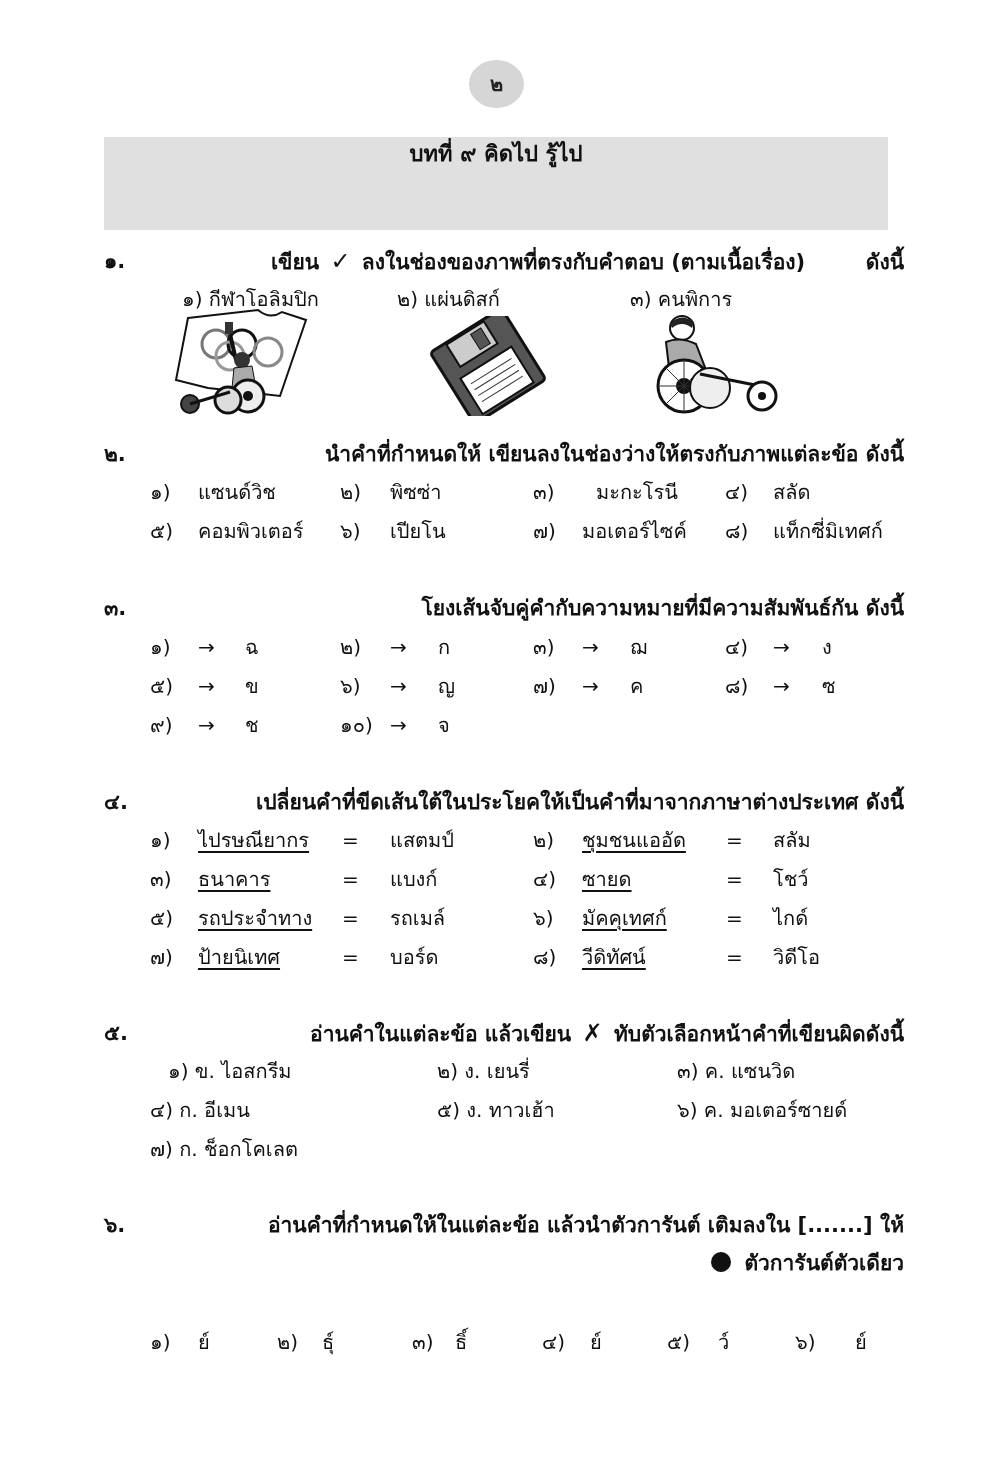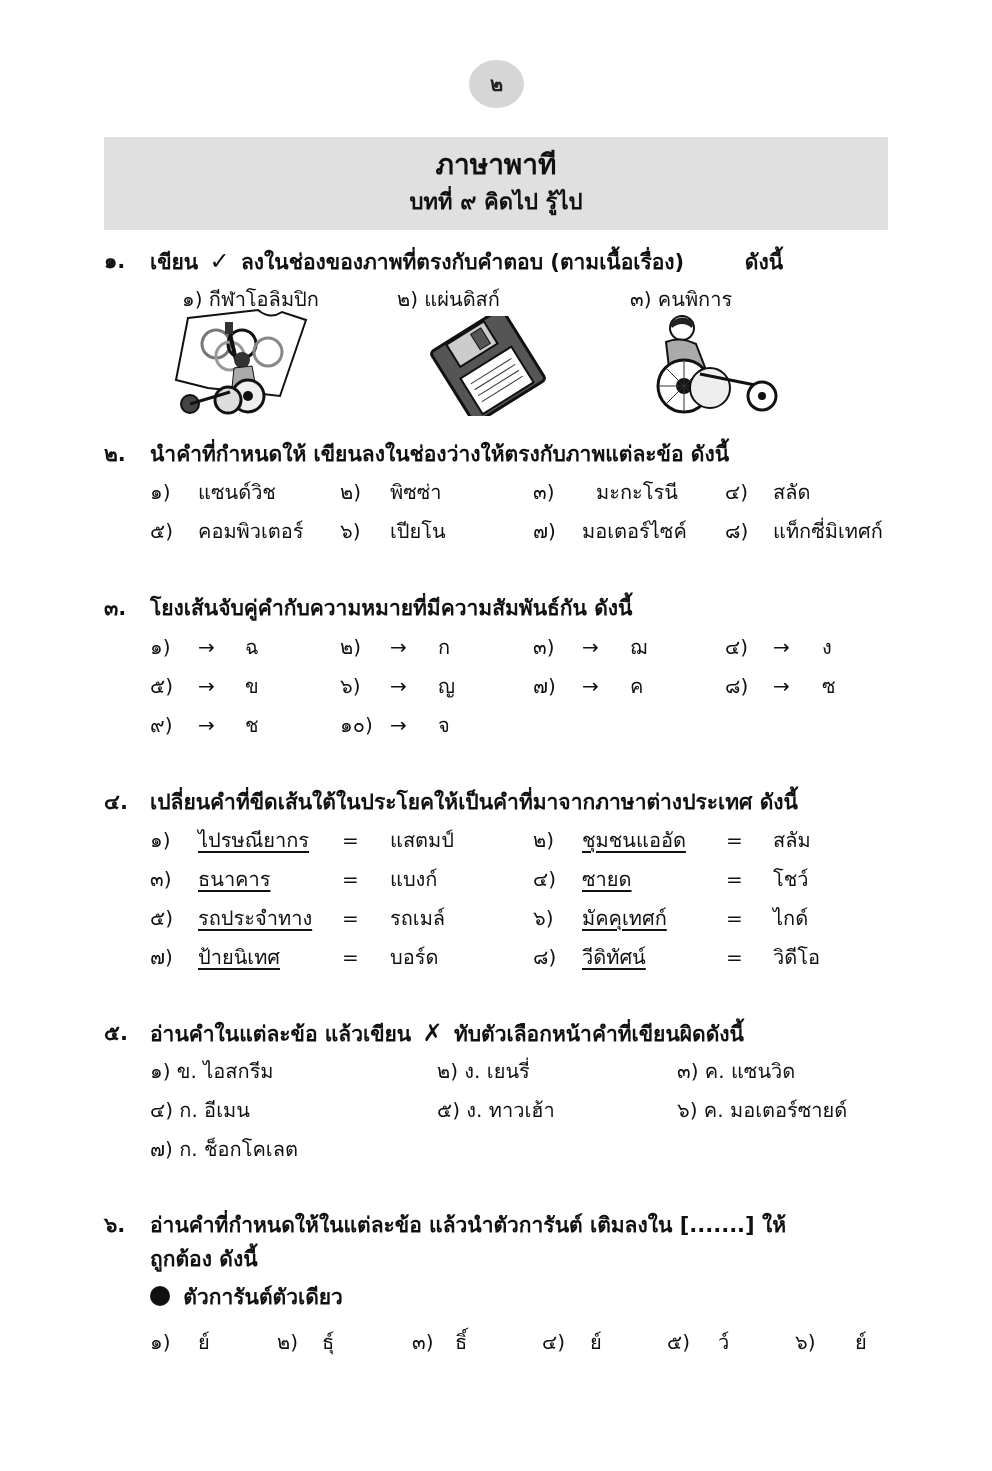--- a/index.html
+++ b/index.html
@@ -17,39 +17,38 @@
   .title-box {
     position: absolute; left: 104px; top: 137px; width: 784px; height: 93px;
     background: #e0e0e0; text-align: center;
   }
   .title-main { margin-top: 8px; font-size: 28px; font-weight: bold; line-height: 40px; }
   .title-sub { font-size: 22px; font-weight: bold; line-height: 34px; }
 
   .q { position: absolute; left: 104px; width: 800px; }
   .q-head { display: flex; font-size: 21px; font-weight: bold; line-height: 34px; white-space: nowrap; }
   .q-num { width: 46px; flex: none; font-weight: bold; }
-  .q-text { flex: 1; }
+  .q-text { flex: 1; text-align: right; }
   .q-text .gap { display: inline-block; width: 46px; }
   .row { position: absolute; font-size: 20px; line-height: 30px; white-space: nowrap; }
   .cell { position: absolute; white-space: nowrap; }
   .u { text-decoration: underline; text-decoration-thickness: 2px; text-underline-offset: 4px; }
   .mark { display: inline-block; font-weight: bold; font-size: 24px; margin: 0 4px; }
 
   .pic { position: absolute; }
   .bullet { display: inline-block; width: 20px; height: 20px; border-radius: 50%; background: #111; vertical-align: -2px; margin-right: 6px; }
 </style>
 </head>
 <body>
 
 <div class="page-num">
     <span>๒</span>
   </div>
 
 <div class="title-box">
-  <div class="title-main">ภาษาพาที</div>
   <div class="title-sub">บทที่ ๙ คิดไป รู้ไป</div>
 </div>
 
 <div class="q" style="top:244px;">
   <div class="q-head">
     <span class="q-num">๑.</span>
     <span class="q-text">
       <span>เขียน</span>
       <span class="mark">✓</span>
       <span>ลงในช่องของภาพที่ตรงกับคำตอบ (ตามเนื้อเรื่อง)</span>
@@ -231,41 +230,37 @@
   <div class="q-head">
     <span class="q-num">๕.</span>
     <span class="q-text">
       <span>อ่านคำในแต่ละข้อ แล้วเขียน</span>
       <span class="mark">✗</span>
       <span>ทับตัวเลือกหน้าคำที่เขียนผิดดังนี้</span>
     </span>
   </div>
 </div>
 <div class="row" style="top:1056px; left:150px; width:760px;">
-  <span class="cell" style="left:0">๑) ข. ไอสกรีม</span>
+  <span class="cell" style="left:18px">๑) ข. ไอสกรีม</span>
   <span class="cell" style="left:287px">๒) ง. เยนรี่</span>
   <span class="cell" style="left:527px">๓) ค. แซนวิด</span>
 </div>
 <div class="row" style="top:1095px; left:150px; width:760px;">
   <span class="cell" style="left:0">๔) ก. อีเมน</span>
   <span class="cell" style="left:287px">๕) ง. ทาวเฮ้า</span>
   <span class="cell" style="left:527px">๖) ค.  มอเตอร์ซายด์</span>
 </div>
 <div class="row" style="top:1134px; left:150px; width:760px;">
   <span class="cell" style="left:0">๗) ก. ช็อกโคเลต</span>
 </div>
 
 <div class="q" style="top:1208px;">
   <div class="q-head">
     <span class="q-num">๖.</span>
     <span class="q-text">อ่านคำที่กำหนดให้ในแต่ละข้อ แล้วนำตัวการันต์ เติมลงใน [.......] ให้</span>
-  </div>
-  <div class="q-head">
-    <span class="q-num"></span>
-    <span class="q-text">ถูกต้อง   ดังนี้</span>
   </div>
   <div class="q-head" style="margin-top:4px;">
     <span class="q-num"></span>
     <span class="q-text">
       <span class="bullet"></span>
       <span>ตัวการันต์ตัวเดียว</span>
     </span>
   </div>
 </div>
 <div class="row" style="top:1327px; left:150px; width:760px;">

